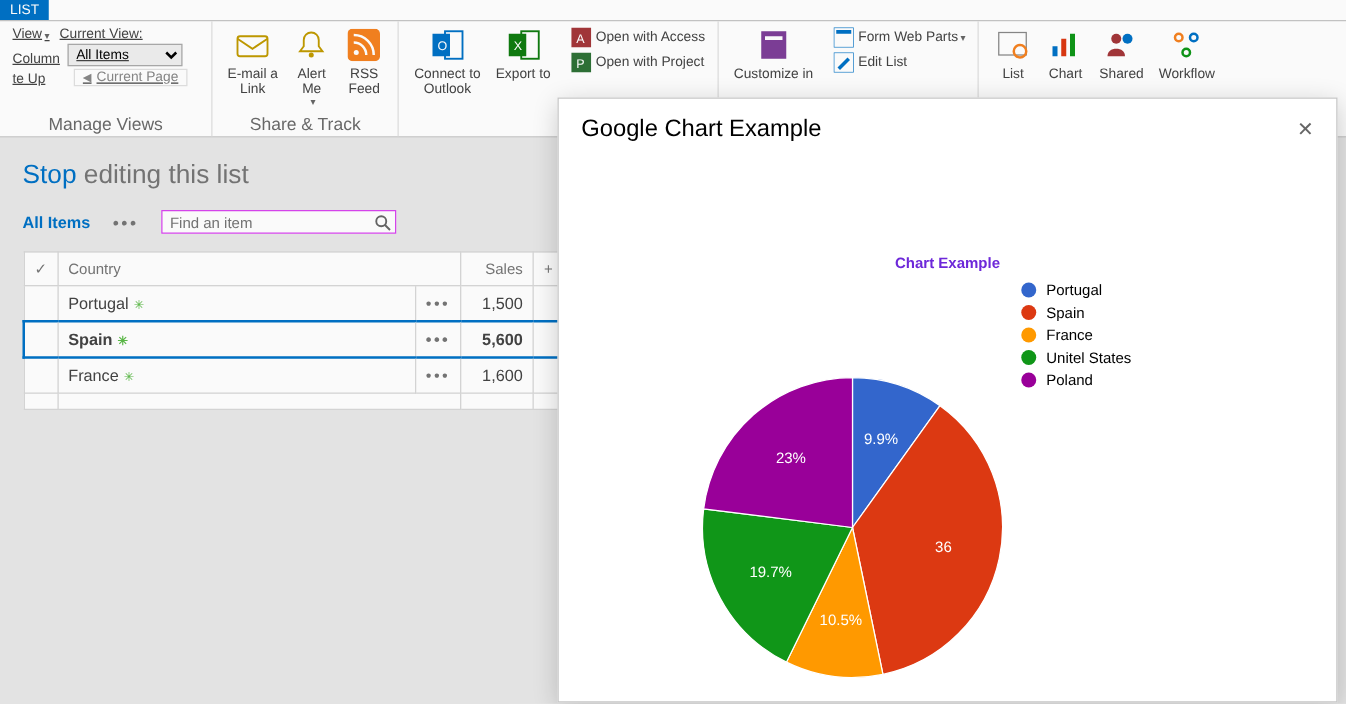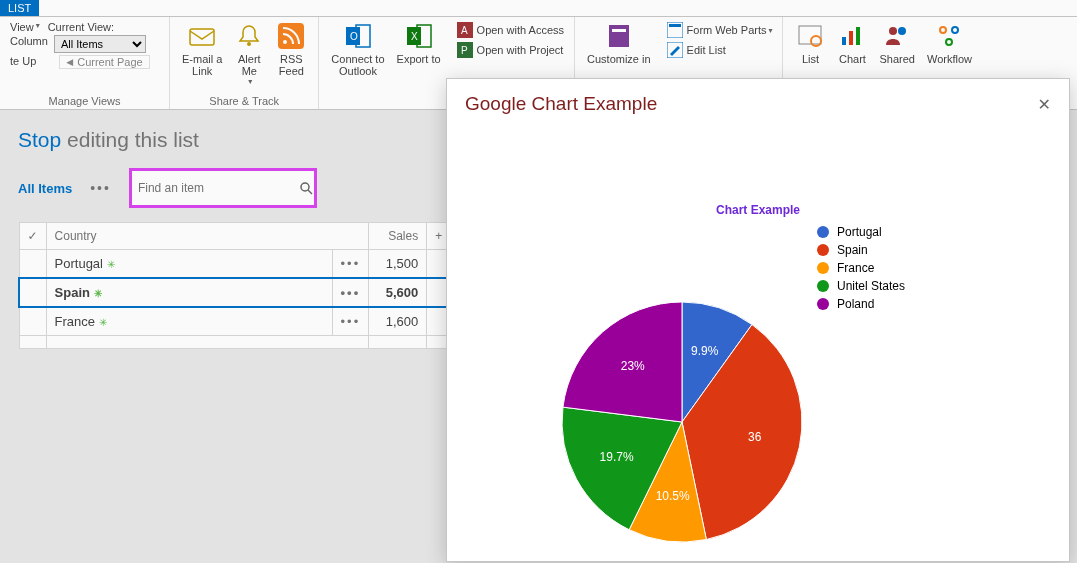--- a/index.html
+++ b/index.html
@@ -4,59 +4,59 @@
 <style>
 * { box-sizing: border-box; margin: 0; padding: 0; font-family: "Segoe UI", Tahoma, sans-serif; }
 body { width: 1077px; height: 563px; background: #e8e8e8; overflow: hidden; position: relative; }
 .ribbon { background: #ffffff; border-bottom: 1px solid #c6c6c6; }
 .tab-strip { height: 17px; background: #fff; display: flex; border-bottom: 1px solid #c6c6c6; }
 .tab { padding: 0 8px; font-size: 11px; line-height: 17px; }
 .tab.active { background: #0072c6; color: #fff; }
 .ribbon-body { display: flex; height: 92px; }
 .ribbon-group { border-right: 1px solid #e1e1e1; padding: 2px 6px 0 6px; display: flex; flex-direction: column; justify-content: space-between; }
 .ribbon-group-inner { display: flex; align-items: flex-start; }
-.ribbon-group-label { font-size: 11px; color: #6b6b6b; text-align: center; padding: 2px 0; }
+.ribbon-group-label { font-size: 14px; color: #6b6b6b; text-align: center; padding: 2px 0; }
 .rb-btn { display: flex; flex-direction: column; align-items: center; justify-content: flex-start; padding: 2px 6px; font-size: 11px; color: #444; cursor: pointer; text-align: center; }
 .rb-btn .ic { width: 30px; height: 30px; margin-bottom: 2px; display: flex; align-items: center; justify-content: center; }
 .rb-small { display: flex; align-items: center; font-size: 11px; color: #444; padding: 1px 4px; cursor: pointer; white-space: nowrap; }
 .rb-small .ic { width: 16px; height: 16px; margin-right: 4px; display: inline-flex; align-items: center; justify-content: center; }
 .col-stack { display: flex; flex-direction: column; gap: 2px; }
 .dd-arrow { font-size: 8px; margin-left: 2px; color: #666; }
 .view-block { display: flex; flex-direction: column; gap: 2px; padding-top: 2px; }
-.view-row { display: flex; align-items: flex-start; font-size: 11px; color: #444; white-space: nowrap; padding: 0 4px; }
+.view-row { display: flex; align-items: flex-end; font-size: 11px; color: #444; white-space: nowrap; padding: 0 4px; text-decoration: underline; }
 select { font-size: 11px; border: 1px solid #ababab; padding: 1px 2px; }
 .navrow { display: flex; gap: 23px; }
 
 .content { padding: 18px 0 0 18px; }
 .stop-line { font-size: 21px; font-weight: 300; color: #767676; margin-bottom: 16px; }
 .stop-line a { color: #0072c6; text-decoration: none; }
 .view-bar { display: flex; align-items: center; gap: 18px; margin-bottom: 14px; }
 .view-bar .all { color: #0072c6; font-size: 13px; font-weight: 600; }
 .view-bar .dots { color: #767676; font-size: 14px; letter-spacing: 2px; cursor: pointer; }
-.search { display: flex; align-items: center; border: 3px solid #d946ef; height: 40px; width: 188px; background: #fff; }
+.search { display: flex; align-items: center; border: 1px solid #d946ef; height: 19px; width: 188px; background: #fff; }
 .search input { border: none; outline: none; flex: 1; font-size: 12px; padding: 0 6px; color: #444; background: transparent; }
 .search .sicon { width: 24px; display: flex; align-items: center; justify-content: center; color: #666; }
 
 .list-table { border-collapse: collapse; font-size: 13px; color: #444; }
 .list-table th, .list-table td { border: 1px solid #d8d8d8; padding: 6px 8px; text-align: left; background: #fff; }
 .list-table th { font-weight: 400; color: #767676; font-size: 12px; }
 .list-table .edit-cell { width: 24px; text-align: center; color: #767676; }
 .list-table .country-cell { width: 286px; }
 .list-table .menu-cell { width: 34px; text-align: center; color: #767676; letter-spacing: 2px; cursor: pointer; }
 .list-table .num { text-align: right; width: 58px; }
 .list-table .add-cell { width: 20px; text-align: center; color: #767676; }
 .newstar { color: #5bba47; font-size: 10px; margin-left: 4px; }
 .list-table tr.selected td { border: 2px solid #0072c6; }
 .list-table tr.selected td:not(:first-child) { border-left: 1px solid #d8d8d8; font-weight: bold; }
 .list-table tr.selected td:not(:last-child) { border-right: 1px solid #d8d8d8; }
 
 .overlay { position: absolute; left: 0; top: 0; right: 0; bottom: 0; background: rgba(0,0,0,0.02); }
 .modal { position: absolute; left: 446px; top: 78px; width: 624px; height: 484px; background: #fff; border: 1px solid #c6c6c6; box-shadow: 0 4px 20px rgba(0,0,0,0.2); }
 .modal-head { display: flex; justify-content: space-between; align-items: center; padding: 14px 18px 10px 18px; }
-.modal-title { font-size: 19px; font-weight: 300; color: #7f1d1d; }
+.modal-title { font-size: 19px; font-weight: 300; color: #000000; }
 .modal-close { font-size: 16px; color: #666; cursor: pointer; }
 .chart-title { text-align: center; font-size: 12px; font-weight: 700; color: #6d28d9; margin-top: 78px; }
 .pie-wrap { position: relative; width: 100%; height: 340px; }
 .legend { position: absolute; left: 370px; top: 8px; font-size: 12px; }
 .legend div { display: flex; align-items: center; margin-bottom: 4px; }
 .legend .sw { width: 12px; height: 12px; border-radius: 50%; margin-right: 8px; }
 svg.pie { position: absolute; left: 110px; top: 80px; }
 .pie text { font-size: 12px; fill: #fff; font-weight: 500; }
 </style>
 </head>

